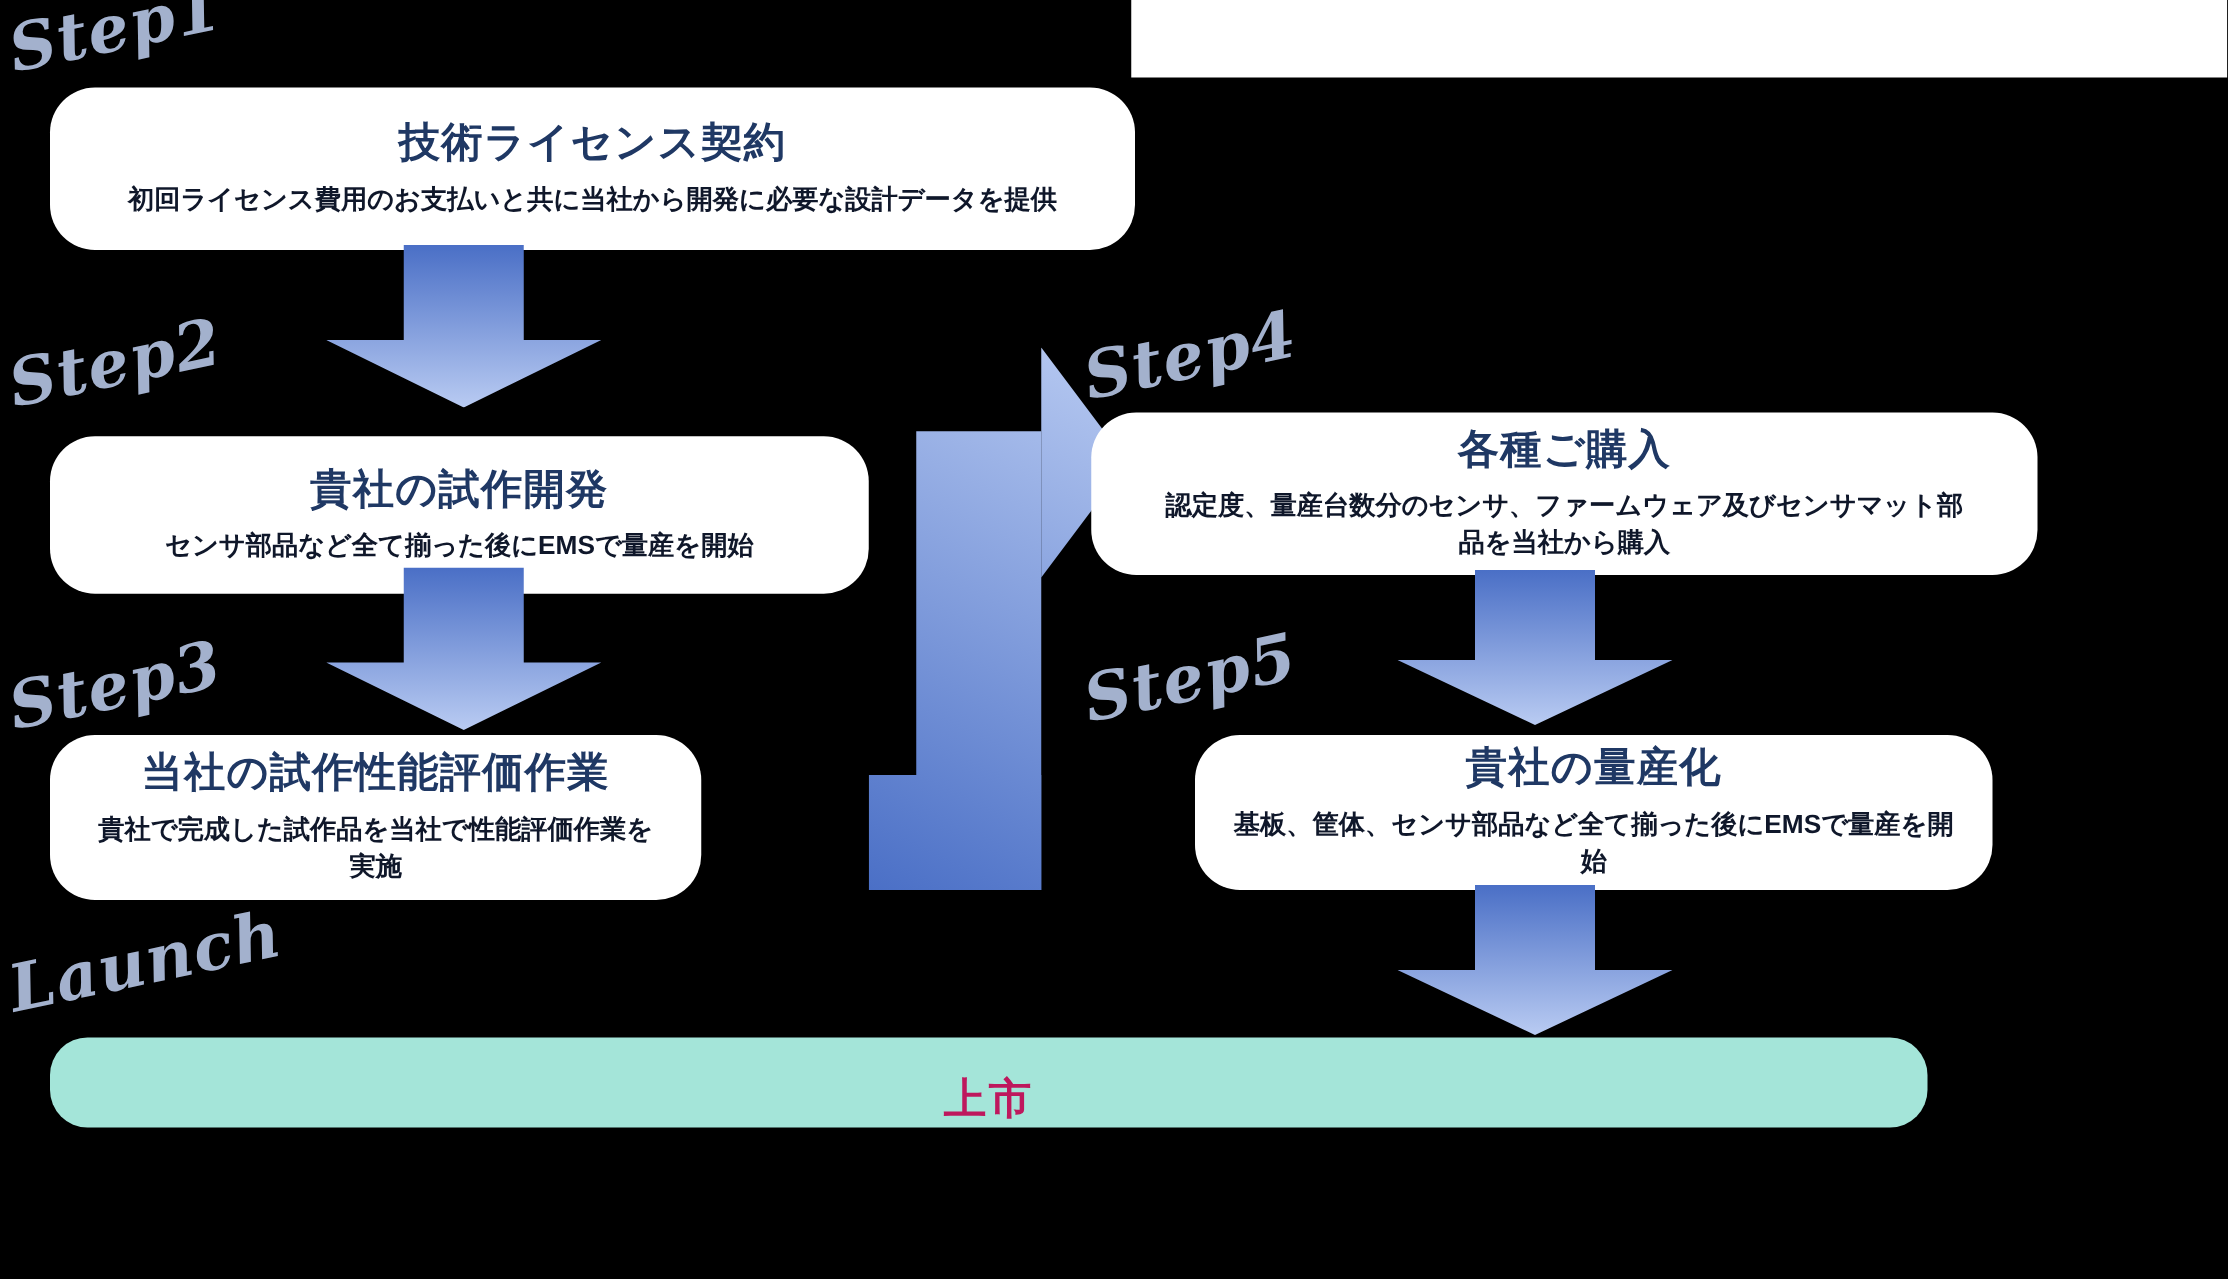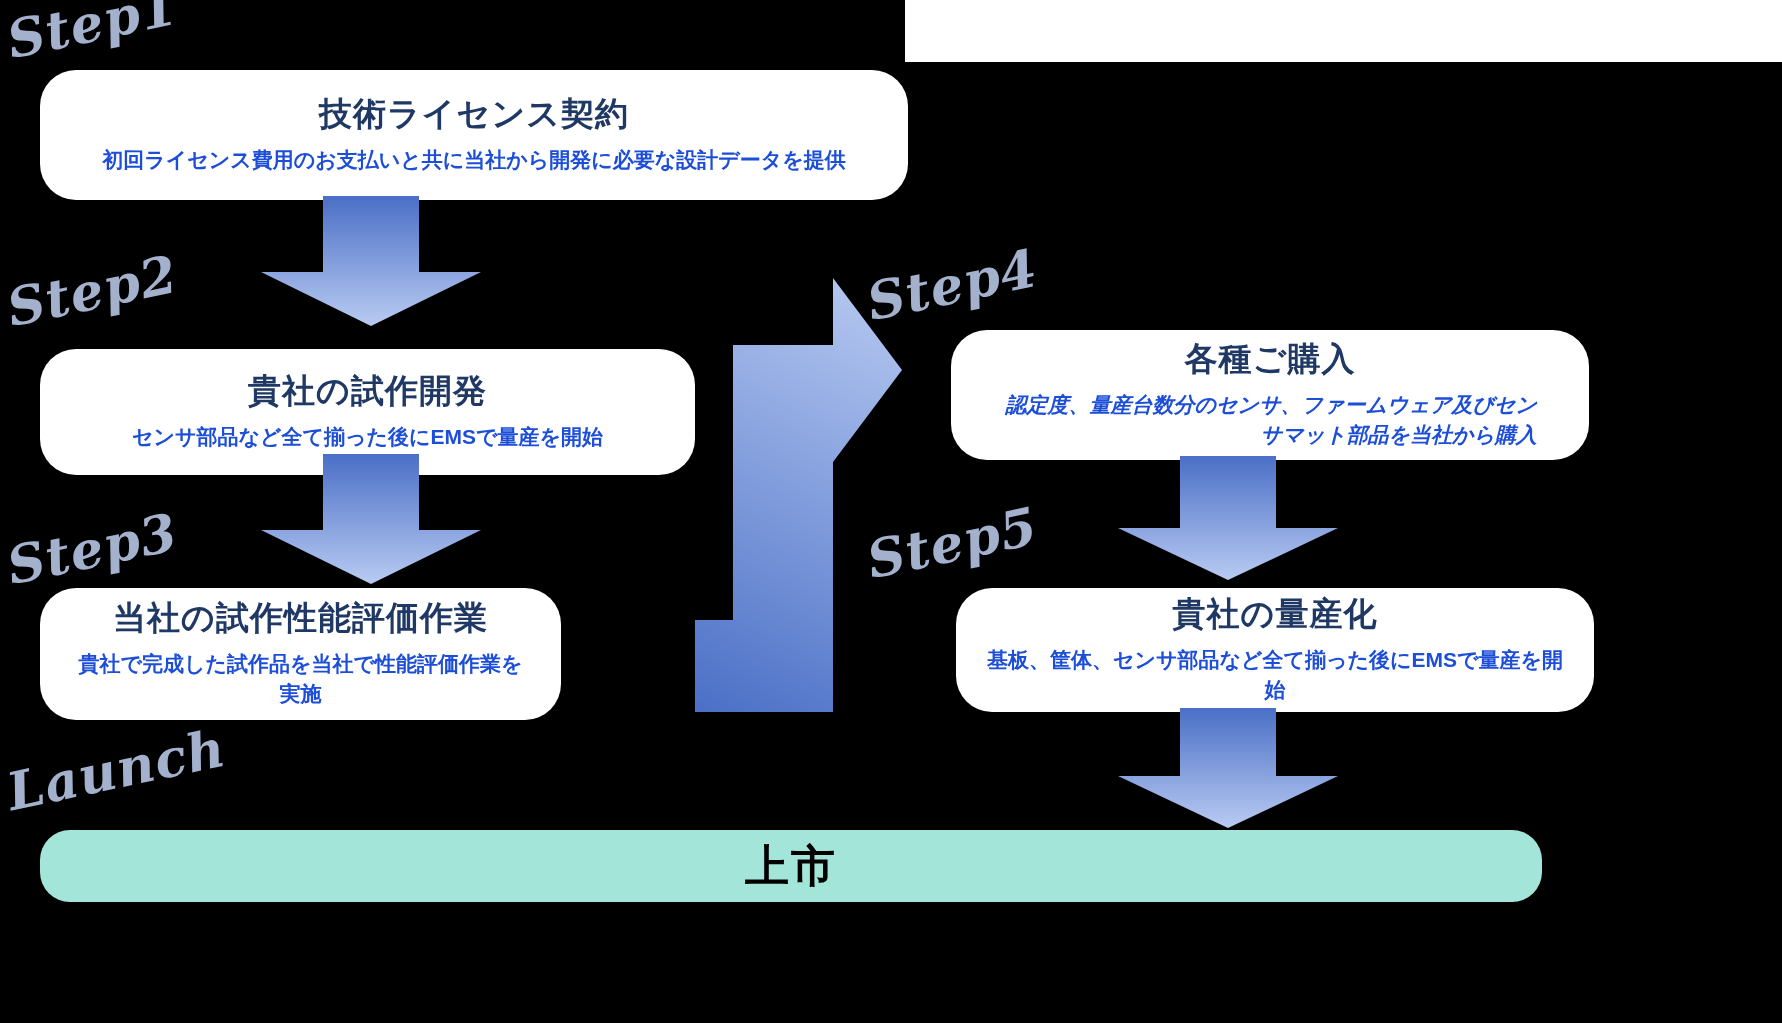--- a/index.html
+++ b/index.html
@@ -31,48 +31,48 @@
     font-size: 33px;
     font-weight: 700;
     color: #1f3864;
     text-align: center;
     letter-spacing: 1px;
     line-height: 1.15;
   }
   .box-desc {
     font-size: 21px;
     font-weight: 600;
-    color: #1d4ed8;
+    color: #0f172a;
     text-align: center;
     line-height: 1.45;
   }
-  .box-desc.left { text-align: right; align-self: flex-start; padding: 0 8px; font-style: italic; }
+  .box-desc.left { text-align: center; align-self: flex-start; padding: 0 8px; }
   .step-label {
     position: absolute;
     font-family: "DejaVu Serif", "Liberation Serif", serif;
     font-style: italic;
     font-weight: 600;
     font-size: 52px;
     color: #a3b1cd;
     transform: rotate(-12deg);
     transform-origin: left center;
     white-space: nowrap;
     letter-spacing: 1px;
   }
   .arrow { position: absolute; }
   .launch-bar {
     position: absolute;
     background: #a4e5d9;
     border-radius: 30px;
     display: flex;
-    align-items: center;
+    align-items: flex-end;
     justify-content: center;
-    font-size: 44px;
+    font-size: 34px;
     font-weight: 600;
-    color: #000000;
+    color: #be185d;
     letter-spacing: 2px;
   }
 </style>
 </head>
 <body>
 
 <div class="canvas">
 
   <div class="corner-panel" style="left:905px; top:0; width:877px; height:62px;"></div>
 
@@ -123,21 +123,21 @@
       <linearGradient id="g3" gradientUnits="userSpaceOnUse" x1="0" y1="436" x2="210" y2="0">
         <stop offset="0" stop-color="#4a6fc6"></stop>
         <stop offset="1" stop-color="#b9cbf2"></stop>
       </linearGradient>
     </defs>
     <rect fill="url(#g3)" x="0" y="342" width="138" height="92"></rect>
     <rect fill="url(#g3)" x="38" y="67" width="100" height="367"></rect>
     <polygon fill="url(#g3)" points="138,0 207,92 138,184"></polygon>
   </svg>
 
-  <div class="box" style="left:951px; top:330px; width:638px; height:130px; padding:10px 44px;">
+  <div class="box" style="left:873px; top:330px; width:757px; height:130px; padding:10px 44px;">
     <div class="box-title">各種ご購入</div>
     <div class="box-desc left">認定度、量産台数分のセンサ、ファームウェア及びセンサマット部品を当社から購入</div>
   </div>
 
   <svg class="arrow" style="left:1118px; top:456px;" width="220" height="124" viewBox="0 0 220 124">
     <defs>
       <linearGradient id="g4" x1="0" y1="0" x2="0" y2="1">
         <stop offset="0" stop-color="#4a6fc6"></stop>
         <stop offset="1" stop-color="#b9cbf2"></stop>
       </linearGradient>

